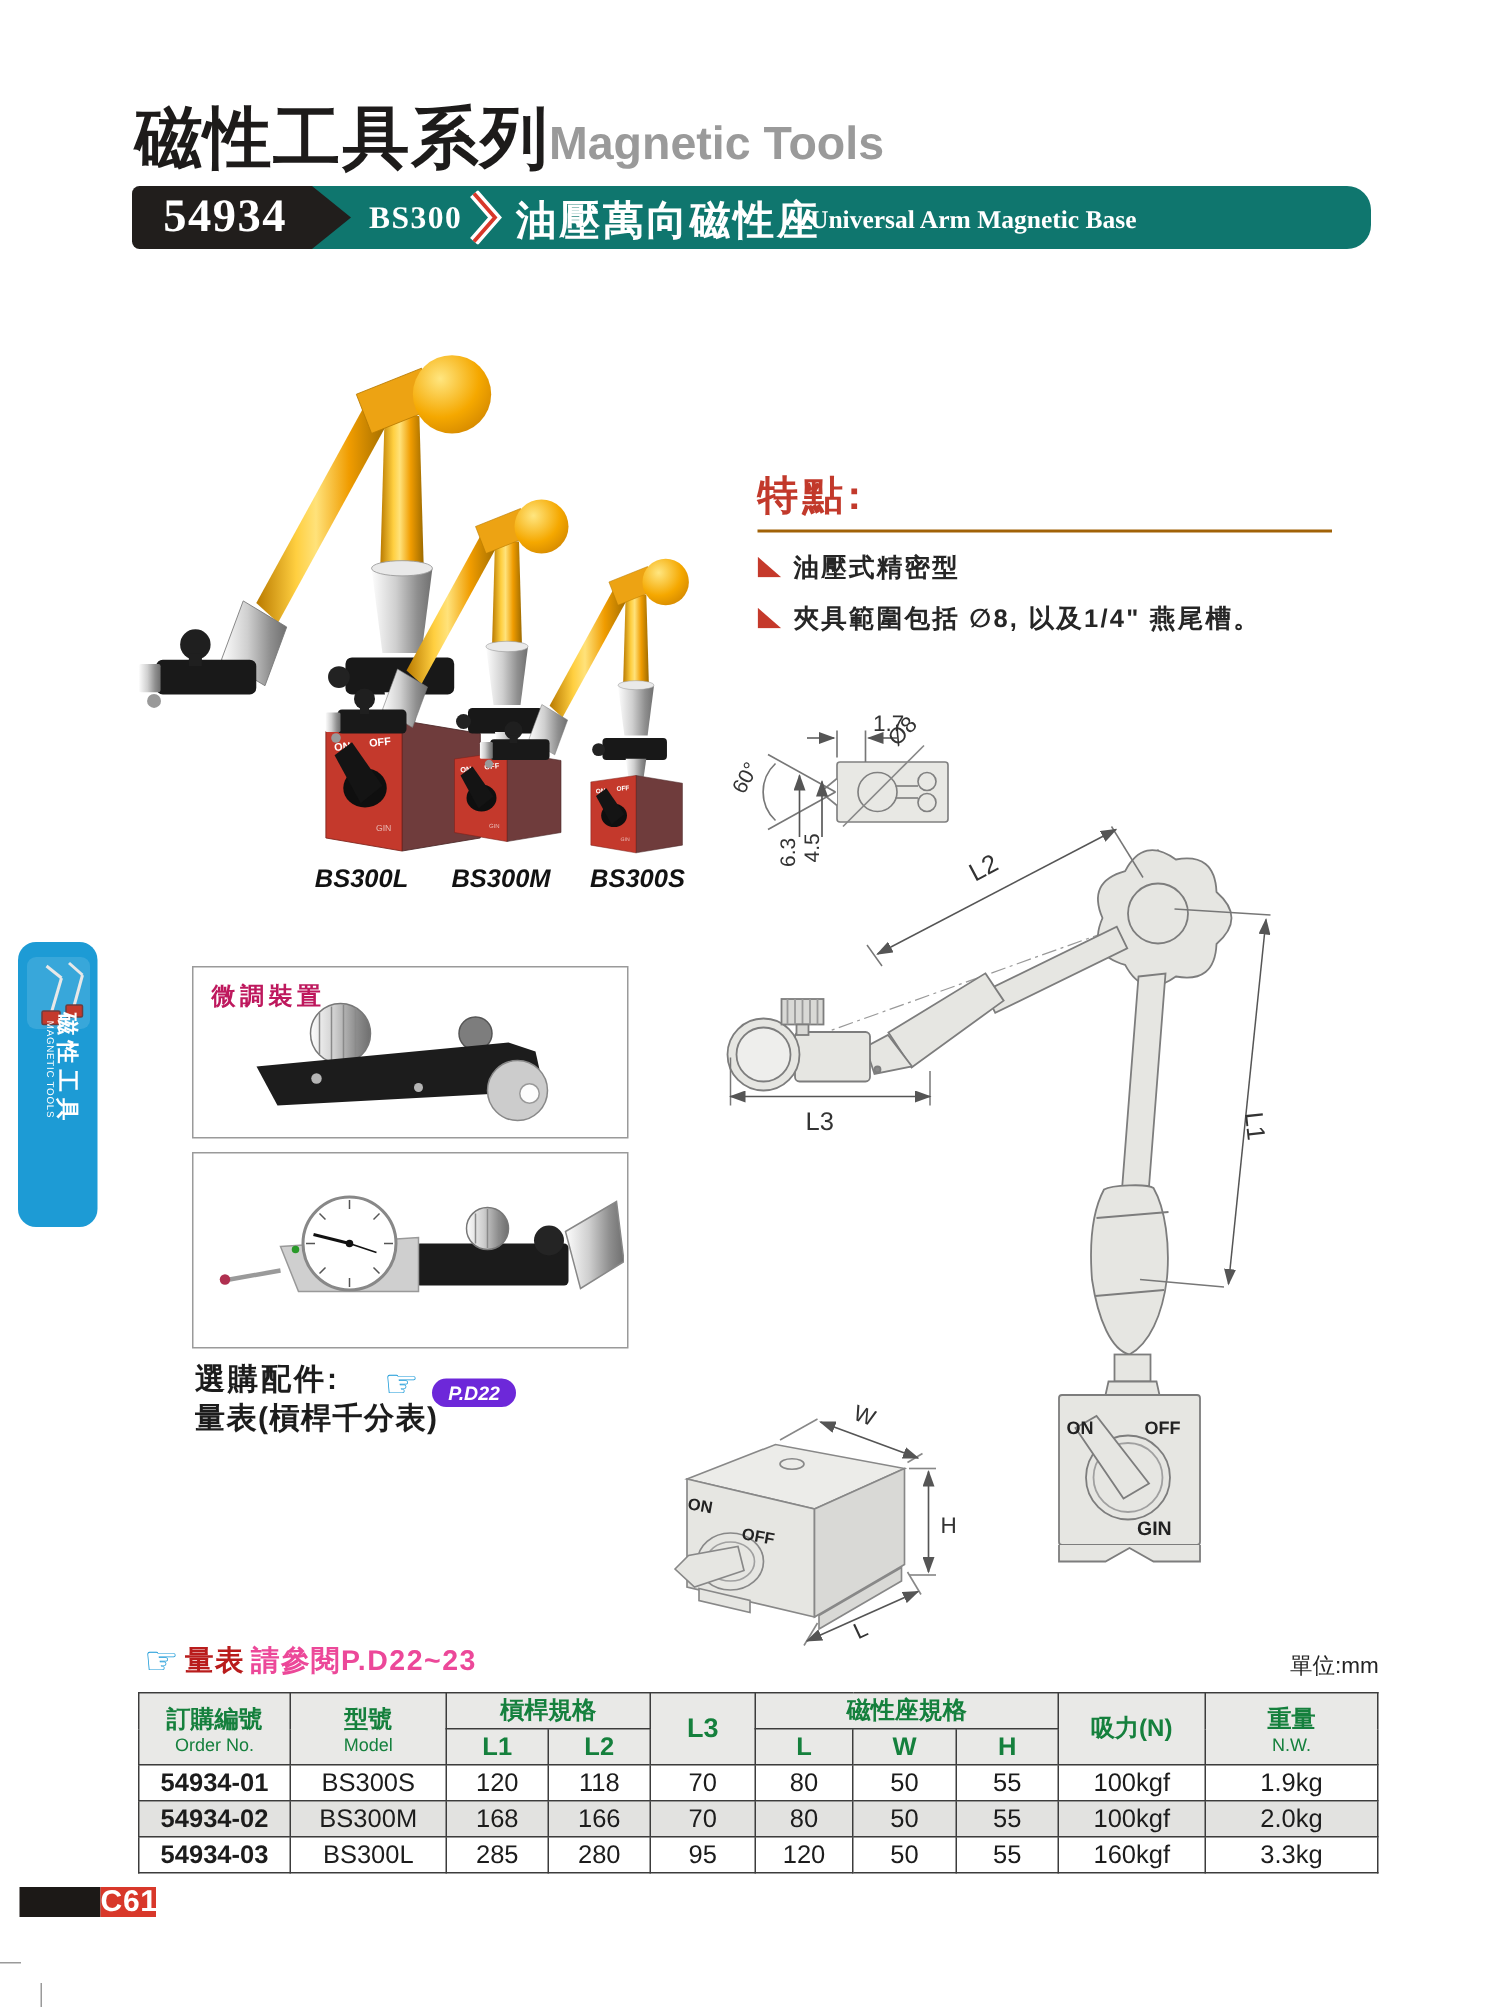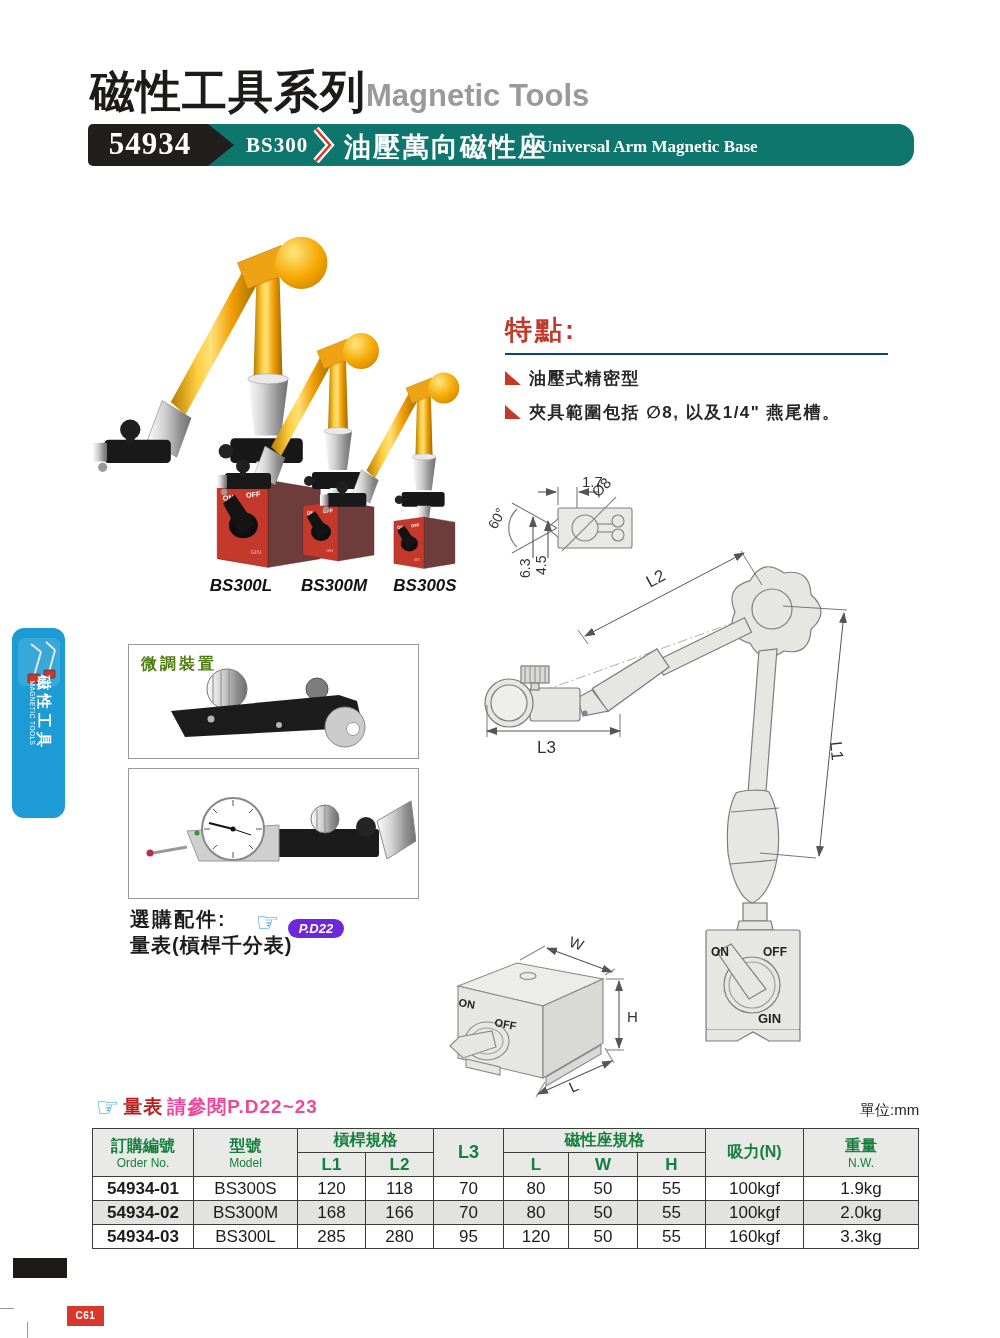--- a/index.html
+++ b/index.html
@@ -20,38 +20,38 @@
   .banner-chev{position:absolute;left:224px;top:3px;}
   .banner-zh{position:absolute;left:256px;top:5px;font-size:27px;font-weight:bold;color:#fff;letter-spacing:2px;}
   .banner-en{position:absolute;left:452px;top:13px;font-size:17px;font-weight:bold;color:#fff;}
 
   
   .plabel{top:576px;font-style:italic;font-weight:bold;font-size:17px;color:#121212;transform:translateX(-50%);}
 
   
   .features{left:505px;top:312px;width:398px;}
   .features-heading{font-size:27px;font-weight:bold;color:#c2392b;letter-spacing:3px;padding-bottom:5px;
-    border-bottom:2px solid #0c4a6e;width:383px;}
+    border-bottom:2px solid #a16207;width:383px;}
   .features-list{list-style:none;margin:10px 0 0 0;padding:0;}
   .features-list li{display:flex;align-items:flex-start;margin-top:7px;font-size:17px;font-weight:bold;
     color:#262626;letter-spacing:1.5px;line-height:27px;}
   .tri{flex:0 0 auto;width:16px;height:14px;background:#c5392b;clip-path:polygon(0 0,100% 100%,0 100%);
     margin:6px 8px 0 0;}
 
   
   .sidetab{left:12px;top:628px;width:53px;height:190px;background:#1d9bd5;border-radius:12px;}
   .sidetab-rot{position:absolute;left:-33px;top:72px;width:120px;height:26px;transform:rotate(90deg);text-align:center;}
   .sidetab-zh{font-size:15px;font-weight:bold;color:#fff;letter-spacing:4px;line-height:16px;}
   .sidetab-en{font-size:6.5px;color:#fff;letter-spacing:0.5px;line-height:8px;}
 
   
   .accbox{border:1px solid #9a9a9a;background:#fff;}
   .accbox1{left:128px;top:644px;width:289px;height:113px;}
   .accbox2{left:128px;top:768px;width:289px;height:129px;}
-  .accbox-label{position:absolute;left:12px;top:9px;font-size:16px;font-weight:bold;letter-spacing:3px;color:#4d7c0f;}
+  .accbox-label{position:absolute;left:12px;top:9px;font-size:16px;font-weight:bold;letter-spacing:3px;color:#be185d;}
 
   .opt-title{left:130px;top:906px;font-size:20px;font-weight:bold;letter-spacing:2px;}
   .opt-item{left:130px;top:932px;font-size:20px;font-weight:bold;letter-spacing:1px;}
   .hand{color:#1b9ad8;font-size:26px;line-height:20px;}
   .hand1{left:256px;top:912px;}
   .badge{left:288px;top:919px;width:56px;height:19px;background:#6d28d9;border-radius:10px;color:#fff;
     font-size:13px;font-weight:bold;font-style:italic;text-align:center;line-height:19px;}
 
   
   .note{left:96px;top:1094px;display:flex;align-items:center;gap:4px;}
@@ -64,22 +64,22 @@
   table{border-collapse:collapse;width:826px;table-layout:fixed;}
   th,td{border:1px solid #3c3c3c;text-align:center;vertical-align:middle;padding:0;}
   th{background:#e9e9e7;font-size:16px;font-weight:bold;color:#15803d;height:23px;}
   td{font-size:17px;color:#1c1c1c;height:23px;font-weight:normal;}
   .th-en{display:block;font-size:12px;font-weight:normal;margin-top:-1px;}
   .row-shade td{background:#e2e2e0;}
   .col-order{font-weight:bold;}
 
   
   .pagecode-black{left:13px;top:1258px;width:54px;height:20px;background:#1c1917;}
-  .pagecode-red{left:67px;top:1258px;width:37px;height:20px;background:#d8382a;color:#fff;font-size:10px;
-    font-weight:bold;text-align:center;line-height:20px;letter-spacing:0.5px;margin-top:48px;}
+  .pagecode-red{left:67px;top:1258px;width:37px;height:20px;background:#d8382a;color:#fff;font-size:20px;
+    font-weight:bold;text-align:center;line-height:20px;letter-spacing:0.5px;}
   .crop-h{left:0;top:1308px;width:14px;height:1px;background:#9a9a9a;}
   .crop-v{left:27px;top:1322px;width:1px;height:16px;background:#9a9a9a;}
 
   svg text{font-family:"Liberation Sans","DejaVu Sans",sans-serif;}
 </style>
 </head>
 <body>
 
 <div class="page">
 

